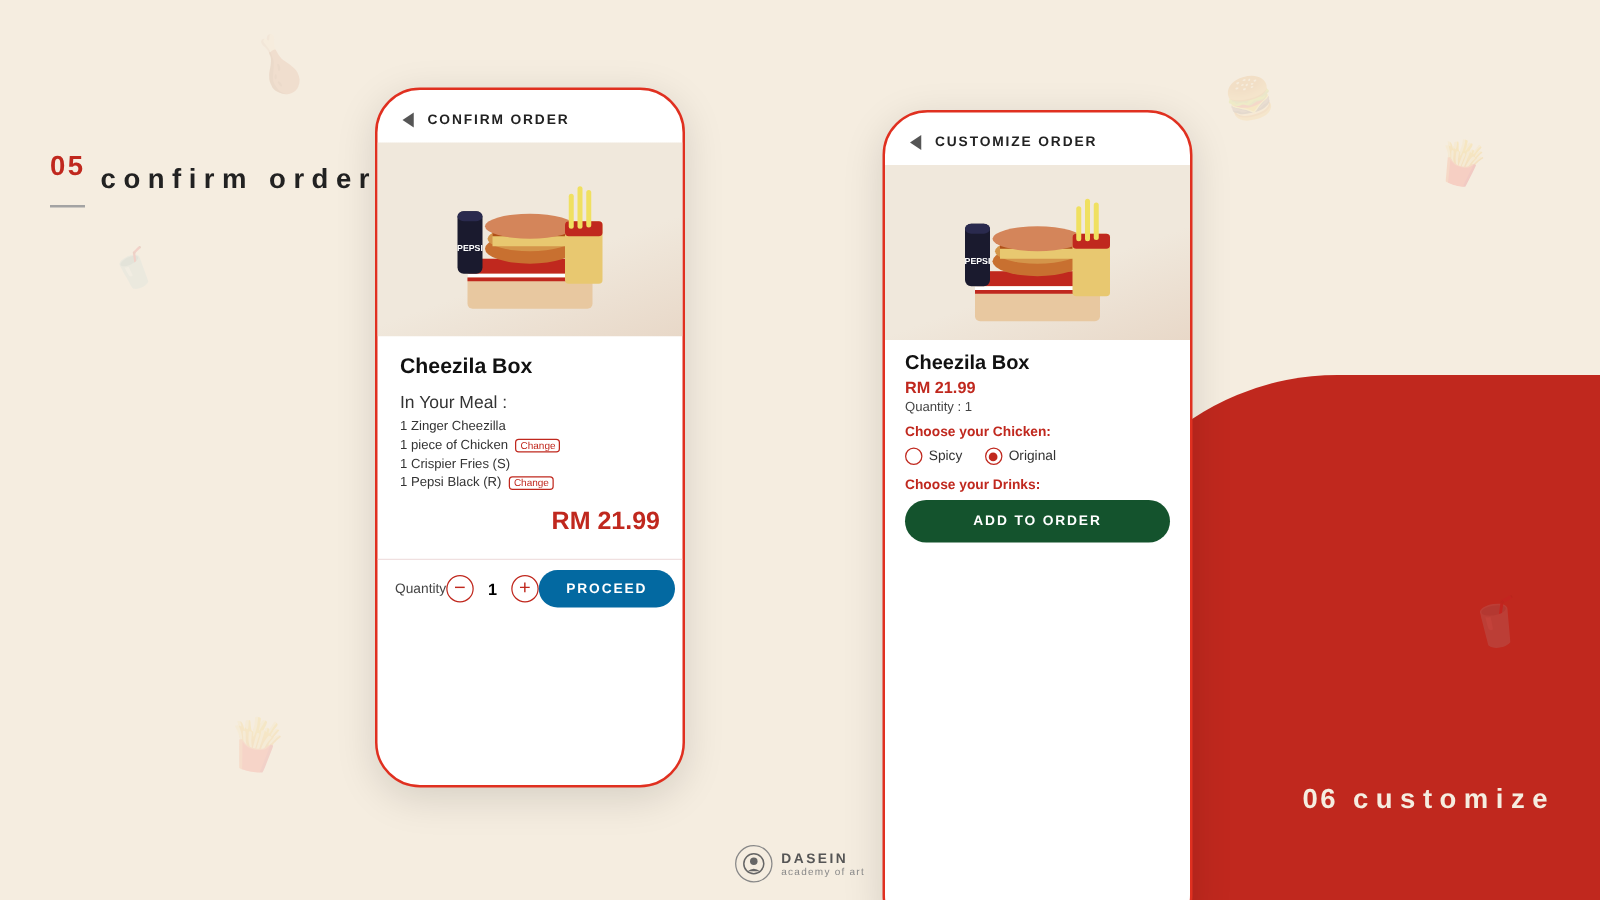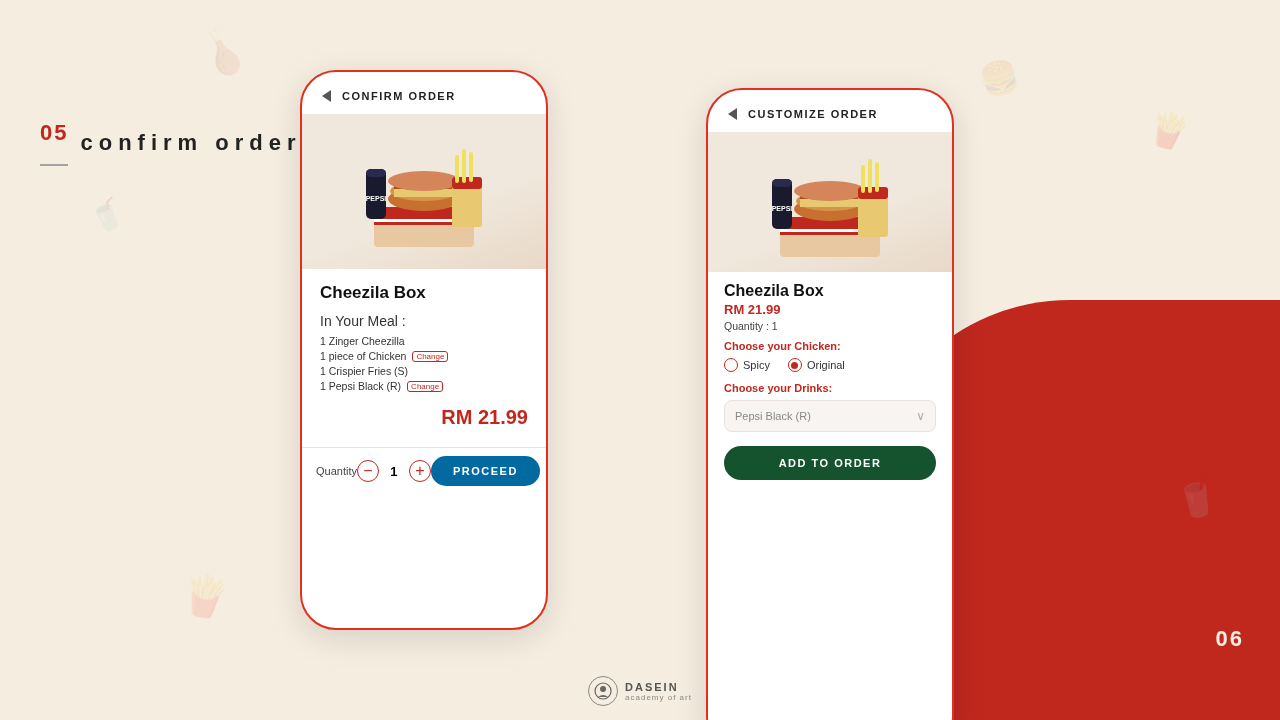--- a/index.html
+++ b/index.html
@@ -387,20 +387,21 @@
 <div class="deco" style="top:110px;right:90px;font-size:34px;transform:rotate(15deg);opacity:0.15;color:#fff;">🍟</div>
 <div class="deco" style="bottom:200px;right:60px;font-size:36px;opacity:0.13;color:#fff;transform:rotate(-10deg);">🥤</div>
 
 <div class="section-label label-left">
   <span class="num underline-red">05</span>
   <span class="txt">confirm order</span>
 </div>
 
 <div class="section-label label-right">
   <span class="num" style="color:#f5ede0;">06</span>
+  <span class="txt" style="color:#f5ede0;">customize</span>
 </div>
 
 <div class="phone phone-left">
 
   <div class="phone-header">
     <div class="back-btn">
       <div class="back-arrow"></div>
     </div>
     <span class="phone-title">CONFIRM ORDER</span>
   </div>
@@ -514,24 +515,20 @@
         <span>Original</span>
       </div>
     </div>
 
     
     <div class="drinks-label">
       <span>Choose your</span>
       <span> <span style="color:#c0281e;font-weight:700;">Drinks:</span></span>
     </div>
 
-    <div class="drinks-select">
-      <span>Pepsi Black (R)</span>
-      <span class="chevron-down">∨</span>
-    </div>
 
     
     <button class="add-to-order-btn">ADD TO ORDER</button>
   </div>
 </div>
 
 <div class="dasein-logo">
   <div class="dasein-icon">
     <svg width="18" height="18" viewBox="0 0 18 18">
       <circle cx="9" cy="9" r="8" fill="none" stroke="#666" stroke-width="1.2"></circle>

